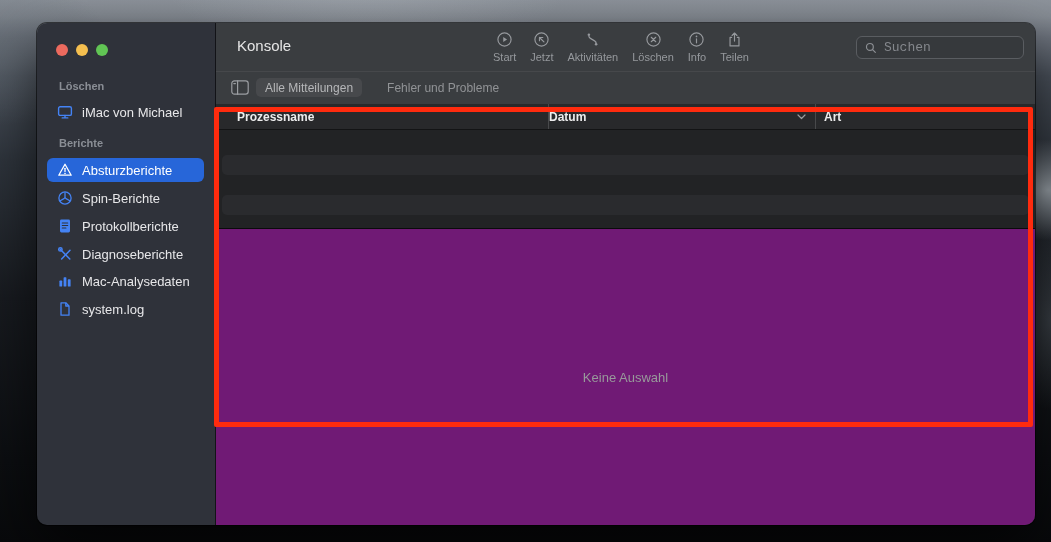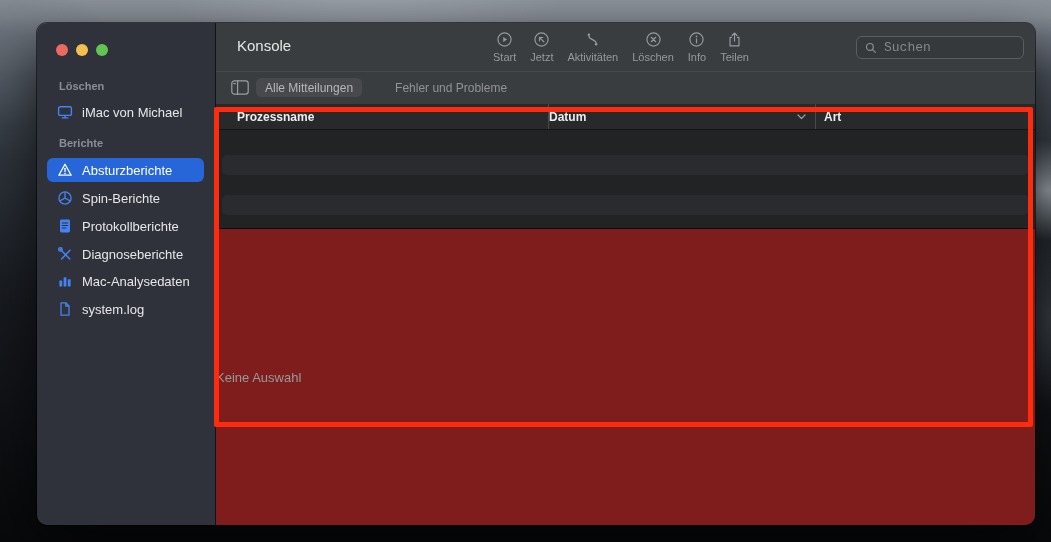--- a/index.html
+++ b/index.html
@@ -53,41 +53,41 @@
     border:1px solid #5a5d61; border-radius:6px; background:rgba(0,0,0,.06);
     display:flex; align-items:center; gap:7px; padding:0 8px;font-family:Liberation Mono, monospace; }
   .search svg { width:12px; height:12px; color:#8b8e93; flex:none; }
   .search input { flex:1; min-width:0; border:none; outline:none; background:transparent;
     font-family:inherit; font-size:13px; color:#d8d9da; }
   .search input::placeholder { color:#85888d; }
 
   .filterrow { position:relative; height:31px; }
   .sb-toggle { position:absolute; left:15px; top:8px; width:18px; height:15px; color:#9b9ea2; }
   .sb-toggle svg { width:18px; height:15px; }
-  .tabs { position:absolute; left:40px; top:6px; display:flex; gap:24px; }
+  .tabs { position:absolute; left:40px; top:6px; display:flex; gap:16px; }
   .tab { height:19px; display:flex; align-items:center; padding:0 9px; border-radius:5px;
     font-size:12px; color:#919396; white-space:nowrap; }
   .tab.selected { background:#47494c; color:#b6b7b9; }
 
   .content { position:absolute; top:81px; left:0; right:0; bottom:0; background:#222325; }
   .thead { height:26px; background:#28292b; border-bottom:1px solid #131415;
     display:flex; align-items:center; font-size:12px; font-weight:700; color:#ececec; }
   .th { display:flex; align-items:center; height:100%; }
   .th-1 { width:332px; padding-left:21px; }
   .th-2 { width:267px; padding-left:0; border-left:1px solid #48494b; }
   .th-3 { flex:1; padding-left:8px; border-left:1px solid #48494b; }
   .sort-chev { margin-left:auto; margin-right:9px; color:#9b9c9e; width:9px; height:6px; }
   .sort-chev svg { width:9px; height:6px; display:block; }
 
   .tbody { position:relative; height:98px; }
   .row-stripe { position:absolute; left:6px; right:6px; height:20px; border-radius:5px; background:#2a2b2e; }
   .row-stripe.r1 { top:25px; } .row-stripe.r2 { top:65px; }
   .split { height:1px; background:#0a0b0c; }
-  .detail { position:absolute; top:125px; left:0; right:0; bottom:0; background:#7f1d1d;
-    display:flex; align-items:center; }
+  .detail { position:absolute; top:125px; left:0; right:0; bottom:0; background:#701a75;
+    display:flex; align-items:center; justify-content:center; }
   .empty-text { font-size:13px; color:#98999b; }
 
   
   .annotation { position:absolute; left:214px; top:107px; width:819px; height:320px;
     border:5px solid #ff2b0e; border-radius:2px; z-index:50; pointer-events:none; }
 
   svg { display:block; }
 </style>
 </head>
 <body>

